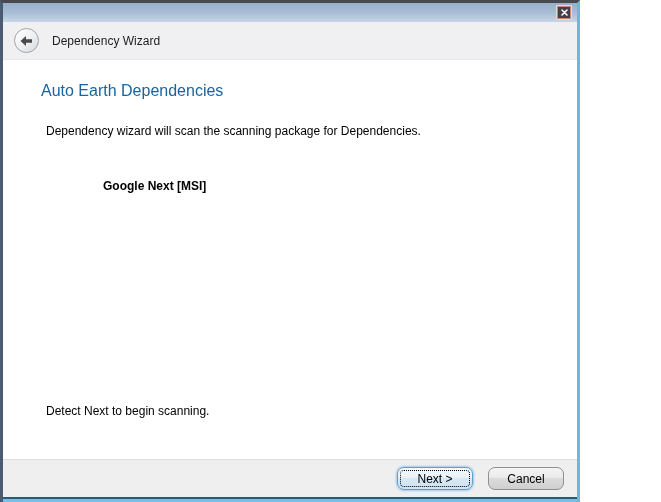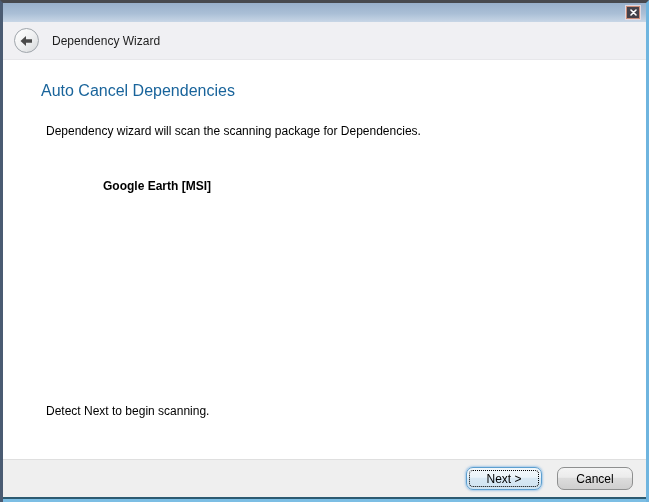--- a/index.html
+++ b/index.html
@@ -3,21 +3,21 @@
 <meta charset="utf-8">
 <style>
   * { margin: 0; padding: 0; box-sizing: border-box; }
   html, body { background: #fff; }
   body {
     font-family: "Liberation Sans", "DejaVu Sans", sans-serif;
     width: 661px; height: 502px;
   }
   .window {
     position: relative;
-    width: 649px; height: 502px;
+    width: 580px; height: 502px;
     background: #404040;
     border-top: 3px solid #47494e;
     border-left: 3px solid #4a5b72;
     border-right: 3px solid #6fb5df;
     overflow: hidden;
   }
   
   .titlebar {
     position: relative;
     height: 19px;
@@ -143,23 +143,23 @@
       <span>
         <svg width="13" height="10" viewBox="0 0 13 10">
           <path d="M6 0 L6 3.2 L12 3.2 L12 6.8 L6 6.8 L6 10 L0.5 5 Z" fill="#4a4a4a"></path>
         </svg>
       </span>
     </div>
     <span class="header-title">Dependency Wizard</span>
   </div>
 
   <div class="content">
-    <div class="page-heading">Auto Cancel Dependencies</div>
+    <div class="page-heading">Auto Earth Dependencies</div>
     <div class="description">Dependency wizard will scan the scanning package for Dependencies.</div>
-    <div class="package-name">Google Earth [MSI]</div>
+    <div class="package-name">Google Next [MSI]</div>
     <div class="instruction">Detect Next to begin scanning.</div>
   </div>
 
   <div class="footer">
     <button class="btn btn-next">Next &gt;</button>
     <button class="btn btn-cancel">Cancel</button>
   </div>
 
   <div class="bottom-dark"></div>
   <div class="bottom-cyan"></div>

